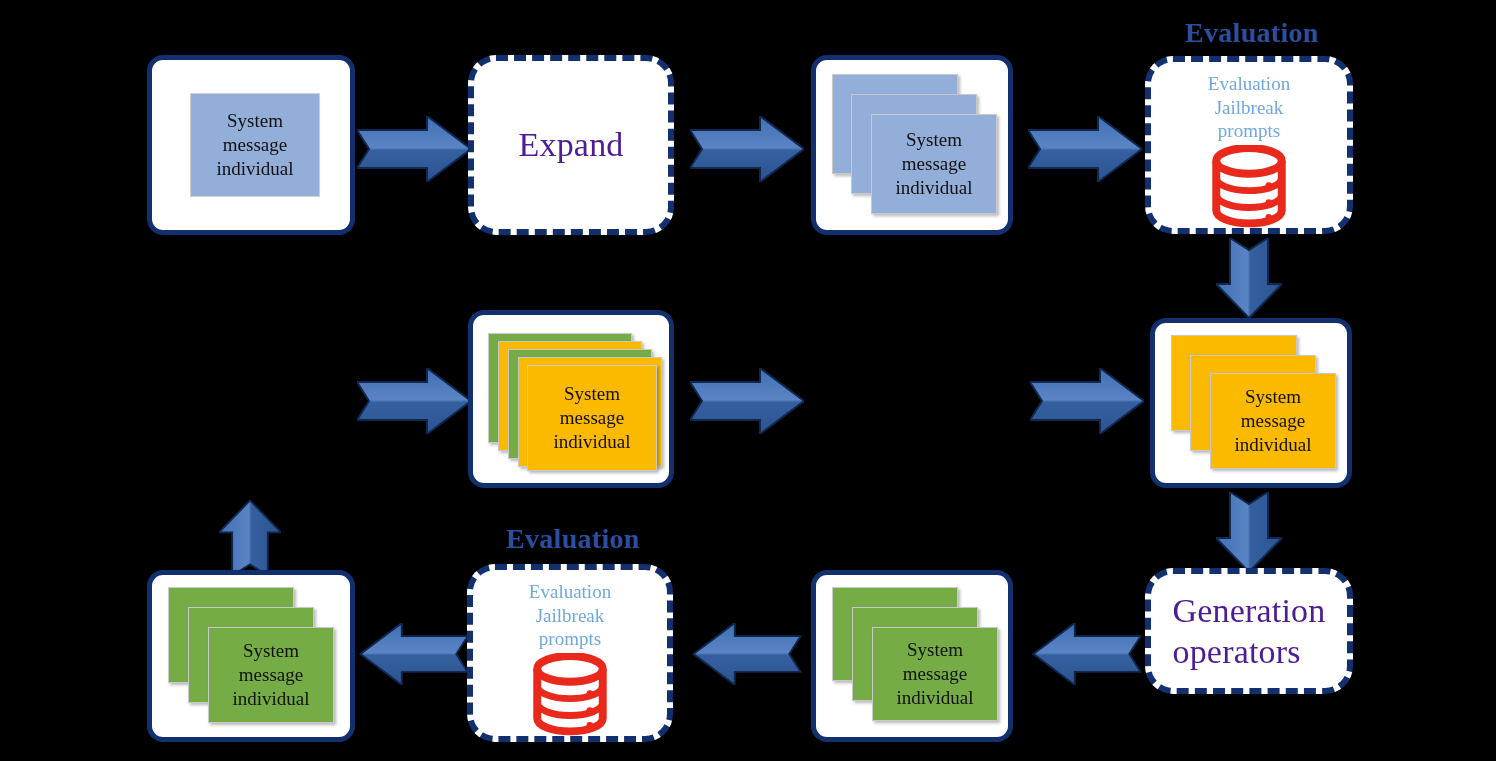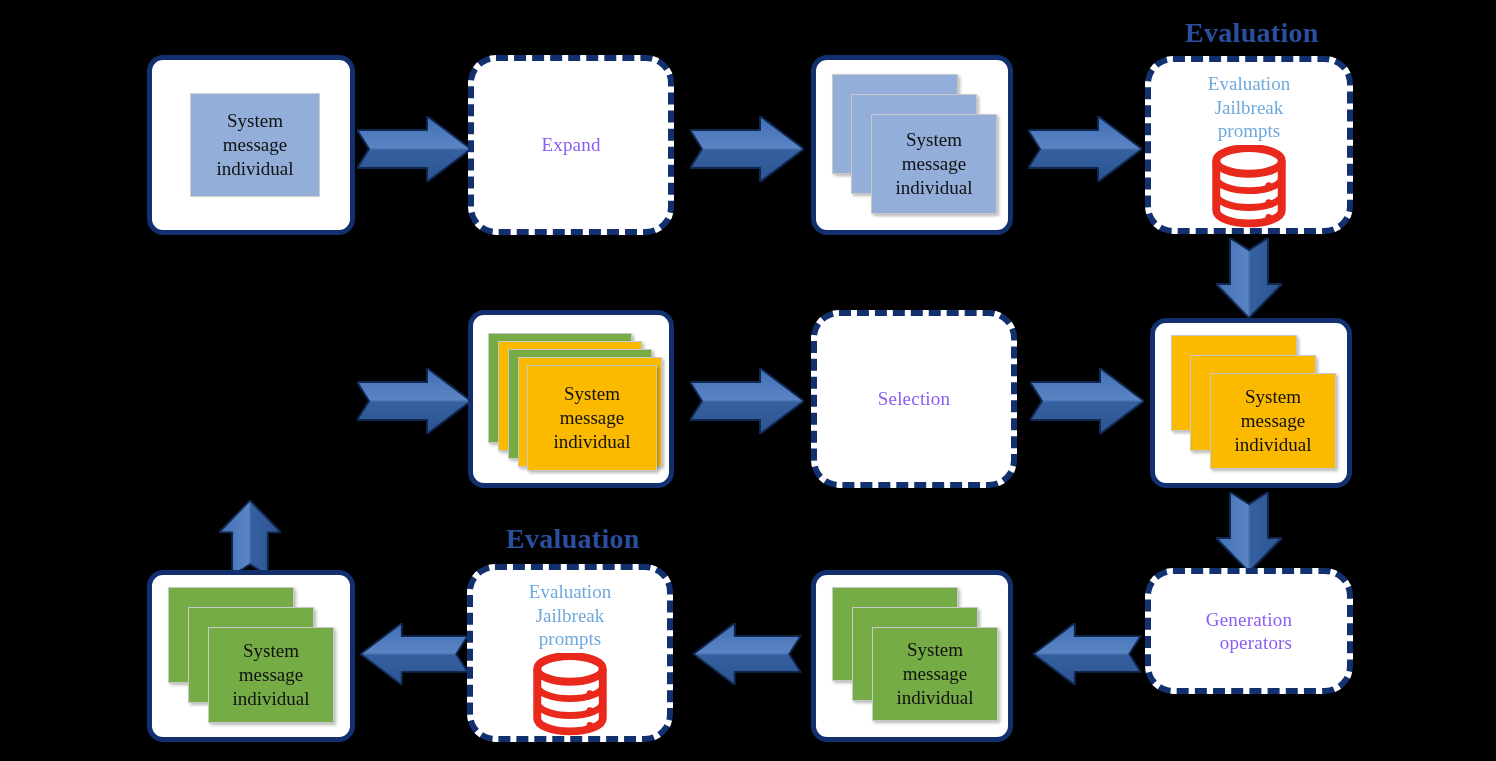--- a/index.html
+++ b/index.html
@@ -19,24 +19,24 @@
     display:flex;align-items:center;justify-content:center;
   }
   .node.dashed{
     border-style:dashed;
     border-width:6px;
     border-radius:28px;
   }
 
   
   .proc-label{
-    color:#8b5cf6;
-    font-size:19px;
+    color:#4c1d95;
+    font-size:34px;
     line-height:1.22;
-    text-align:right;
+    text-align:left;
     white-space:pre-line;
     letter-spacing:.2px;
   }
 
   
   .stack{position:absolute;}
   .card{
     position:absolute;
     box-sizing:border-box;
     border:1px solid #c9c9c9;
@@ -178,23 +178,20 @@
 message
 individual</div>
       </div>
     </div>
   </div>
 
   <svg class="arrow" style="left:690px;top:368px;" width="114" height="66" viewBox="0 0 114 66">
     <path d="M0,14 L12,33 L0,52 L70,52 L70,66 L114,33 L70,0 L70,14 Z" fill="url(#gr)" stroke="#10274f" stroke-width="2"></path>
   </svg>
 
-  <div class="node dashed" style="left:811px;top:310px;width:206px;height:178px;">
-    <div class="proc-label">Selection</div>
-  </div>
 
   <svg class="arrow" style="left:1030px;top:368px;" width="114" height="66" viewBox="0 0 114 66">
     <path d="M0,14 L12,33 L0,52 L70,52 L70,66 L114,33 L70,0 L70,14 Z" fill="url(#gr)" stroke="#10274f" stroke-width="2"></path>
   </svg>
 
   <div class="node" style="left:1150px;top:318px;width:202px;height:170px;">
     <div class="stack" style="left:0;top:0;width:202px;height:170px;">
       <div class="card" style="left:16px;top:12px;width:126px;height:96px;background:#fbb900;"></div>
       <div class="card" style="left:35px;top:32px;width:126px;height:96px;background:#fbb900;"></div>
       <div class="card" style="left:55px;top:50px;width:126px;height:96px;background:#fbb900;">

